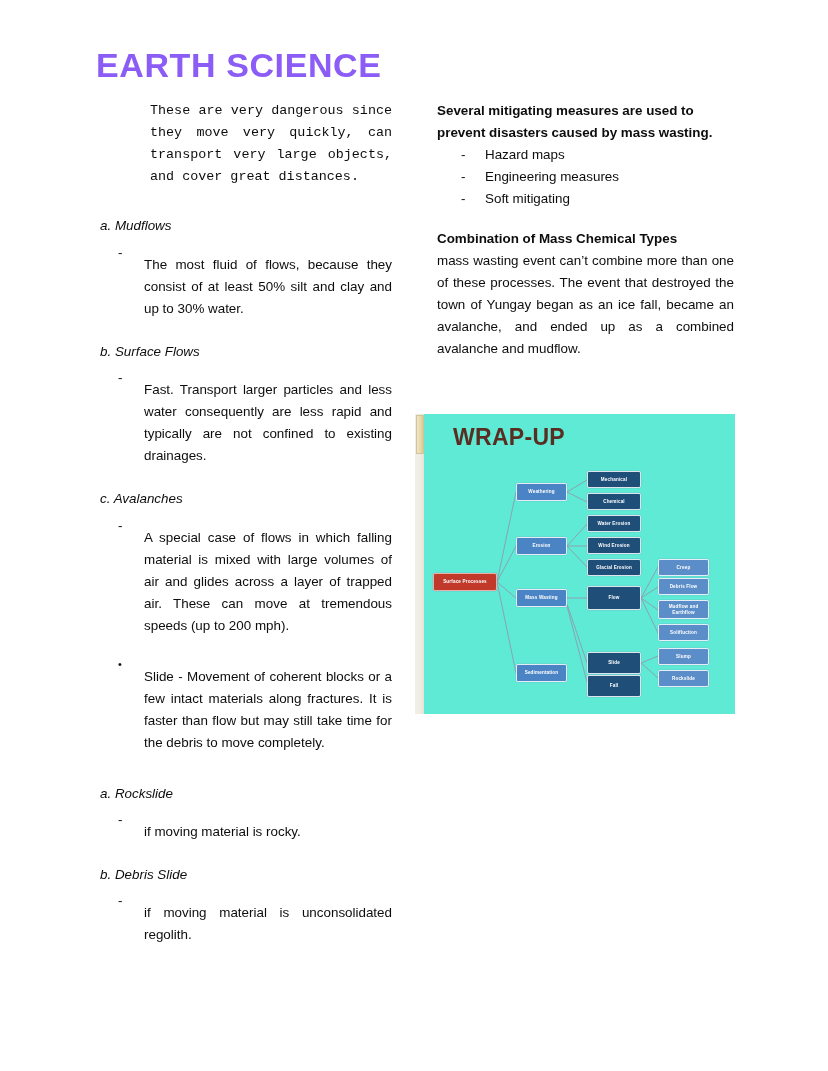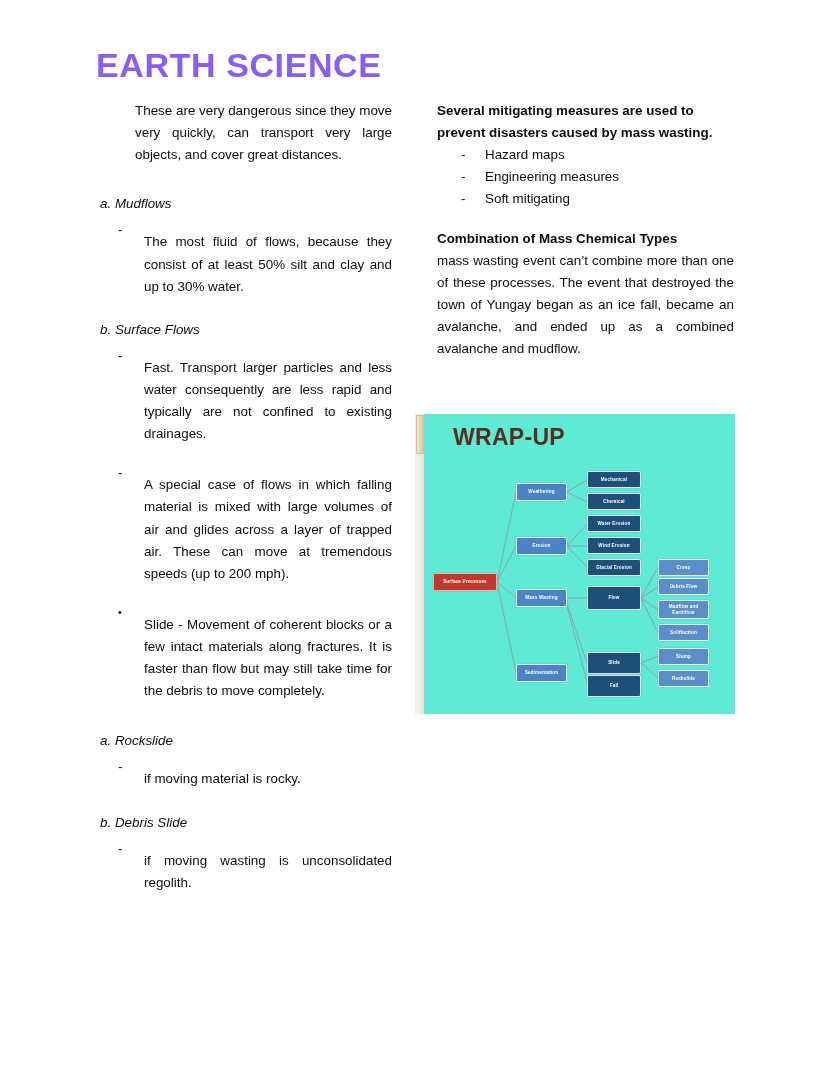--- a/index.html
+++ b/index.html
@@ -42,21 +42,22 @@
     line-height: 1.65;
   }
   .col-left  { left: 96px;  width: 296px; }
   .col-right { left: 437px; width: 297px; }
 
   .para {
     margin: 0 0 6px 0;
   }
   .para.justify { text-align: justify; text-justify: inter-word; }
   .indent {
-    margin-left: 39px;
+    margin-left: 54px;
+    font-family: Liberation Mono, monospace;
   }
   .heading-item {
     margin: 4px;
     padding: 0;
     font-style: italic;
   }
   .bold-para {
     font-weight: 700;
     margin: 0;
   }
@@ -195,20 +196,21 @@
     <div class="gap-md"></div>
 
     <div class="heading-item">b. Surface Flows</div>
     <div class="bullet">
       <span class="marker">-</span>
       <span class="body justify">Fast. Transport larger particles and less water consequently are less rapid and typically are not confined to existing drainages.</span>
     </div>
 
     <div class="gap-md"></div>
 
+    <div class="heading-item">c. Avalanches</div>
     <div class="bullet">
       <span class="marker">-</span>
       <span class="body justify">A special case of flows in which falling material is mixed with large volumes of air and glides across a layer of trapped air. These can move at tremendous speeds (up to 200 mph).</span>
     </div>
 
     <div class="gap-md"></div>
 
     <div class="bullet">
       <span class="marker disc">•</span>
       <span class="body justify">Slide - Movement of coherent blocks or a few intact materials along fractures. It is faster than flow but may still take time for the debris to move completely.</span>
@@ -220,21 +222,21 @@
     <div class="bullet">
       <span class="marker">-</span>
       <span class="body">if moving material is rocky.</span>
     </div>
 
     <div class="gap-md"></div>
 
     <div class="heading-item">b. Debris Slide</div>
     <div class="bullet">
       <span class="marker">-</span>
-      <span class="body justify">if moving wasting is unconsolidated regolith.</span>
+      <span class="body justify">if moving material is unconsolidated regolith.</span>
     </div>
 
   </div>
 
   <div class="col col-right">
 
     <div class="bold-para justify">Several mitigating measures are used to prevent disasters caused by mass wasting.</div>
 
     <ul class="dash-list">
       <li>

